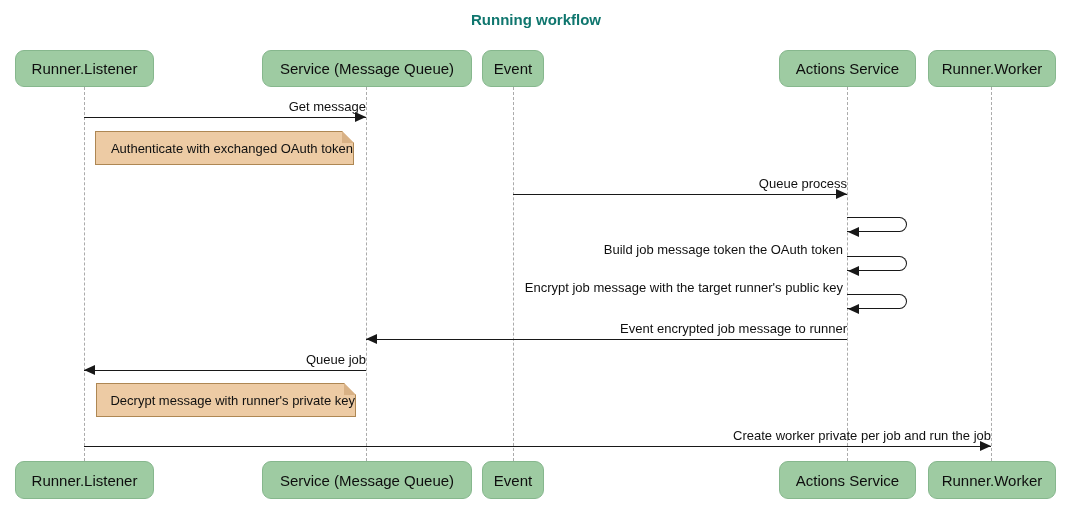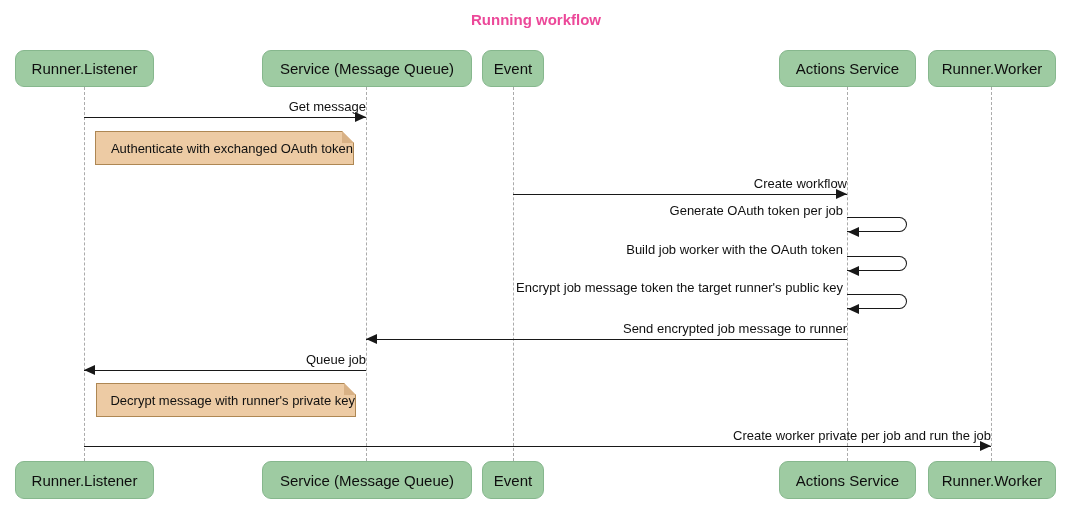--- a/index.html
+++ b/index.html
@@ -6,21 +6,21 @@
   #diagram{
     position:relative;
     width:1072px;height:523px;
     background:#ffffff;
     font-family:"Liberation Sans", sans-serif;
     color:#181818;
     overflow:hidden;
   }
   .title{
     position:absolute;left:0;right:0;top:11px;
-    text-align:center;font-size:15px;font-weight:bold;color:#ec4899;
+    text-align:center;font-size:15px;font-weight:bold;color:#0f766e;
   }
   .lifeline{
     position:absolute;top:87px;height:374px;width:0;
     border-left:1px dashed var(--lifeline,#ababab);
   }
   .actor{
     position:absolute;
     background:var(--actor_fill,#9ecba2);
     border:1px solid var(--actor_border,#86b78d);
     border-radius:9px;
@@ -101,37 +101,36 @@
 
   <div class="msg-label" style="left:84px;width:282px;top:99px;">Get message</div>
   <div class="msg-line" style="left:84px;top:117px;width:282px;"></div>
   <div class="arrow-r" style="left:355px;top:112px;"></div>
 
   <div class="note" style="left:95px;top:131px;width:259px;height:34px;">
     <span>Authenticate with exchanged OAuth token</span>
   </div>
   <div class="note-flap" style="left:342px;top:131px;"></div>
 
-  <div class="msg-label" style="left:513px;width:334px;top:176px;">Create workflow</div>
+  <div class="msg-label" style="left:513px;width:334px;top:176px;">Queue process</div>
   <div class="msg-line" style="left:513px;top:194px;width:334px;"></div>
   <div class="arrow-r" style="left:836px;top:189px;"></div>
 
-  <div class="self-label" style="left:300px;right:229px;top:203px;">Generate OAuth token per job</div>
   <div class="selfloop" style="left:847px;top:217px;"></div>
   <div class="arrow-l" style="left:848px;top:227px;"></div>
 
-  <div class="self-label" style="left:300px;right:229px;top:242px;">Build job worker with the OAuth token</div>
+  <div class="self-label" style="left:300px;right:229px;top:242px;">Build job message token the OAuth token</div>
   <div class="selfloop" style="left:847px;top:256px;"></div>
   <div class="arrow-l" style="left:848px;top:266px;"></div>
 
-  <div class="self-label" style="left:300px;right:229px;top:280px;">Encrypt job message token the target runner's public key</div>
+  <div class="self-label" style="left:300px;right:229px;top:280px;">Encrypt job message with the target runner's public key</div>
   <div class="selfloop" style="left:847px;top:294px;"></div>
   <div class="arrow-l" style="left:848px;top:304px;"></div>
 
-  <div class="msg-label" style="left:366px;width:481px;top:321px;">Send encrypted job message to runner</div>
+  <div class="msg-label" style="left:366px;width:481px;top:321px;">Event encrypted job message to runner</div>
   <div class="msg-line" style="left:366px;top:339px;width:481px;"></div>
   <div class="arrow-l" style="left:366px;top:334px;"></div>
 
   <div class="msg-label" style="left:84px;width:282px;top:352px;">Queue job</div>
   <div class="msg-line" style="left:84px;top:370px;width:282px;"></div>
   <div class="arrow-l" style="left:84px;top:365px;"></div>
 
   <div class="note" style="left:96px;top:383px;width:260px;height:34px;">
     <span>Decrypt message with runner's private key</span>
   </div>

